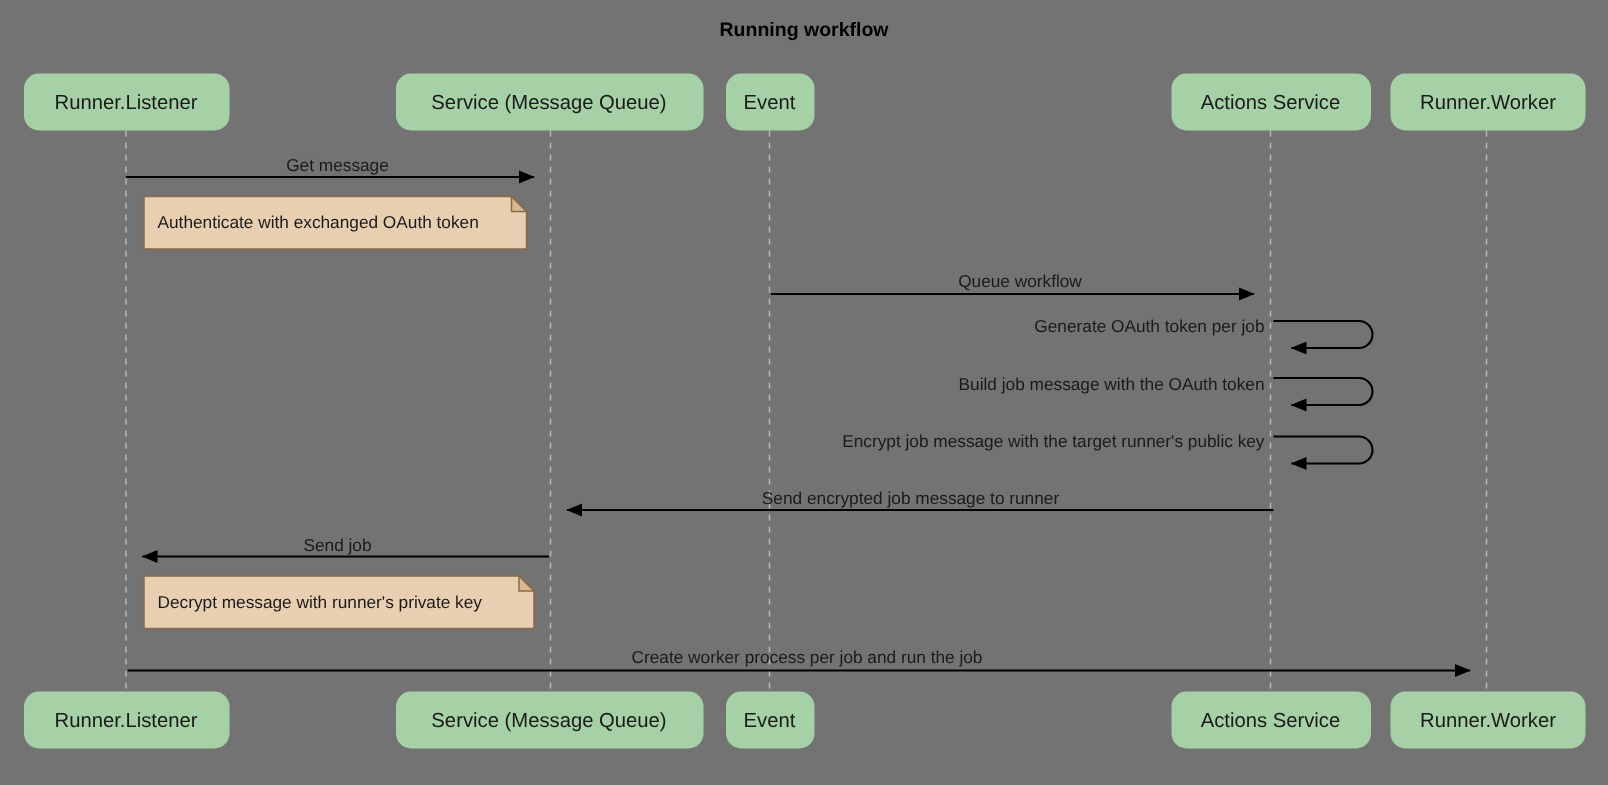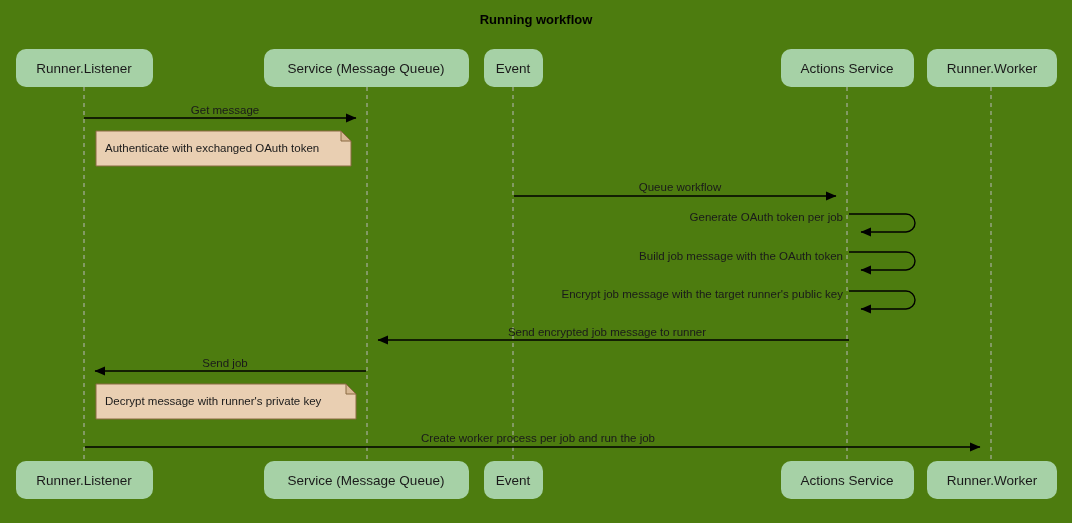--- a/index.html
+++ b/index.html
@@ -8,21 +8,21 @@
     background: #ffffff;
   }
   body {
     font-family: "Liberation Sans", sans-serif;
     -webkit-font-smoothing: antialiased;
   }
   #canvas {
     position: relative;
     width: 1072px;
     height: 523px;
-    background: #4d7c0f;
+    background: #737373;
     overflow: hidden;
   }
   #diagram-svg {
     position: absolute;
     left: 0;
     top: 0;
     width: 1072px;
     height: 523px;
   }
   .diagram-title {

